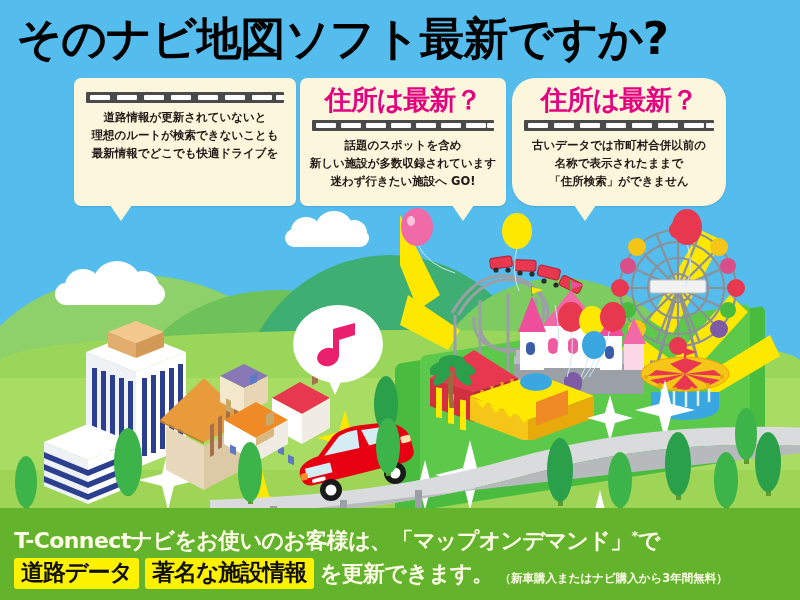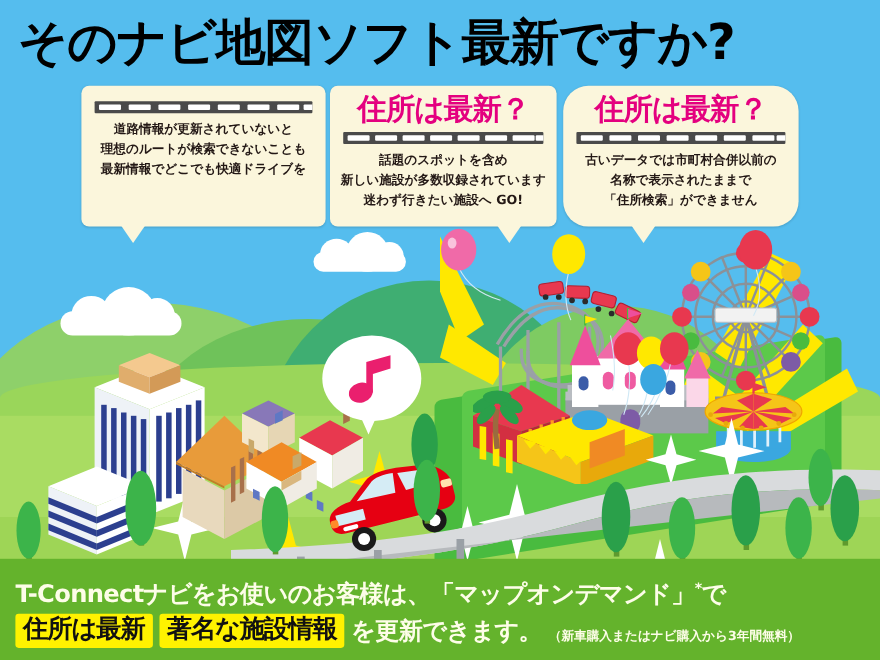--- a/index.html
+++ b/index.html
@@ -577,20 +577,20 @@
       <p>「住所検索」ができません</p>
       <div class="tail" style="left:62px;"></div>
     </div>
   </div>
 
   <div class="banner">
     <div class="banner-line1">
       <span>T-Connectナビをお使いのお客様は、「マップオンデマンド」</span><span class="sup">*</span><span>で</span>
     </div>
     <div class="banner-line2">
-      <span class="chip">住所は最新</span>
+      <span class="chip">道路データ</span>
       <span class="chip">著名な施設情報</span>
       <span class="banner-tail">を更新できます。</span>
       <span class="banner-note">（新車購入またはナビ購入から3年間無料）</span>
     </div>
   </div>
 
 </div>
 
 </body></html>

